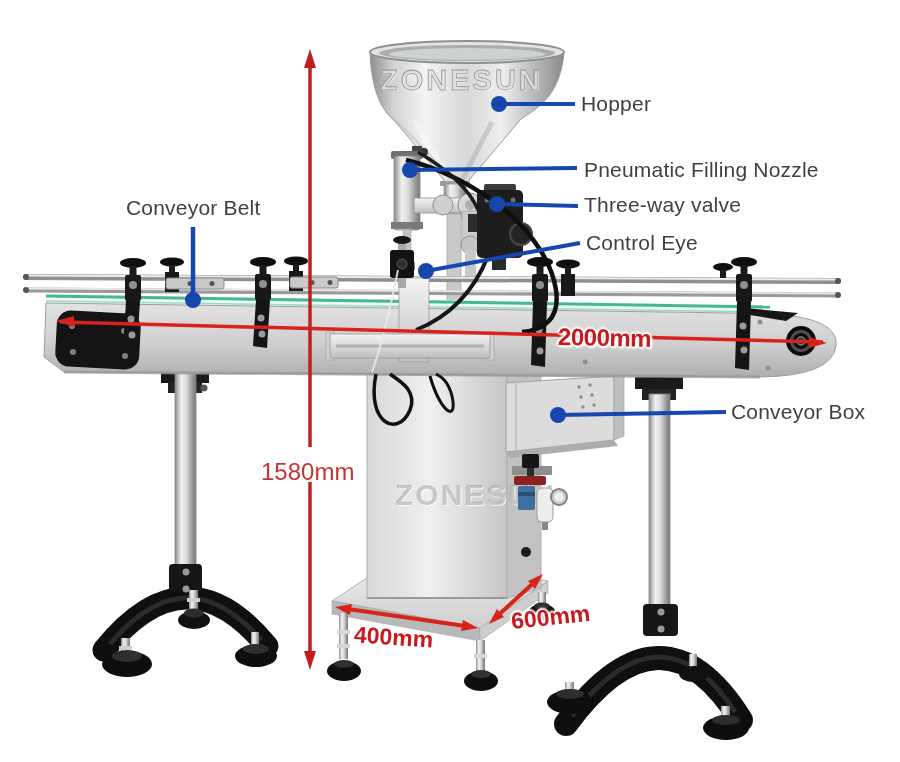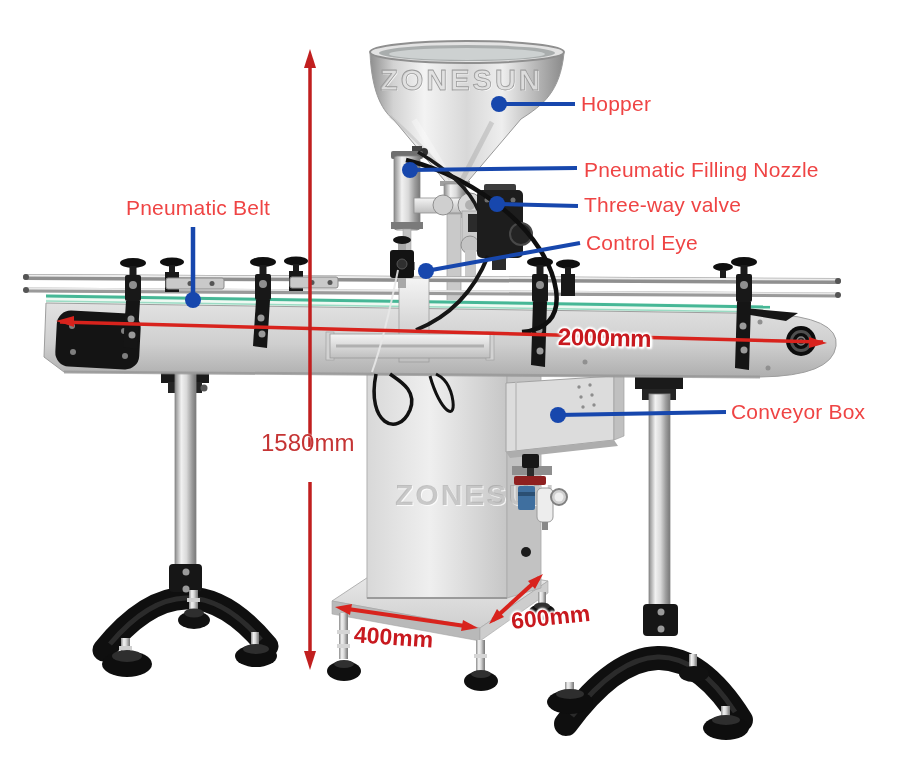--- a/index.html
+++ b/index.html
@@ -1,19 +1,19 @@
 <!DOCTYPE html>
 <html><head>
 <meta charset="utf-8">
 <style>
   html,body{margin:0;padding:0;background:#ffffff;}
   .stage{position:relative;width:900px;height:762px;background:#ffffff;overflow:hidden;
          font-family:"Liberation Sans",sans-serif;}
   .stage svg{position:absolute;left:0;top:0;}
-  .lbl{position:absolute;font-size:21px;line-height:1.1;color:#ef4444;white-space:nowrap;letter-spacing:.2px;}
+  .lbl{position:absolute;font-size:21px;line-height:1.1;color:#404040;white-space:nowrap;letter-spacing:.2px;}
   .dim{position:absolute;font-size:24px;font-weight:700;color:#c8191f;white-space:nowrap;
        text-shadow:-2px 0 2px #fff,2px 0 2px #fff,0 -2px 2px #fff,0 2px 2px #fff,
                    -1px -1px 1px #fff,1px 1px 1px #fff,2px 2px 2px #fff;}
   .dim.light{font-weight:400;color:#c53434;text-shadow:0 0 2px #fff,1px 1px 1px #fff;}
   .wm-text{font-family:"Liberation Sans",sans-serif;font-weight:700;}
 </style>
 </head>
 <body>
 
 <div class="stage">
@@ -337,21 +337,21 @@
     <circle cx="193" cy="300" r="8" stroke="none"></circle>
     <line x1="558" y1="415" x2="726" y2="412" stroke-width="4"></line>
     <circle cx="558" cy="415" r="8" stroke="none"></circle>
   </g>
 </svg>
 
 <div class="lbl" style="left:581px;top:92px">Hopper</div>
 <div class="lbl" style="left:584px;top:158px">Pneumatic Filling Nozzle</div>
 <div class="lbl" style="left:584px;top:193px">Three-way valve</div>
 <div class="lbl" style="left:586px;top:231px">Control Eye</div>
-<div class="lbl" style="left:126px;top:196px">Pneumatic Belt</div>
+<div class="lbl" style="left:126px;top:196px">Conveyor Belt</div>
 <div class="lbl" style="left:731px;top:400px">Conveyor Box</div>
 
 <div class="dim" style="left:558px;top:324px;transform:rotate(1.2deg);letter-spacing:-0.5px">2000mm</div>
-<div class="dim light" style="left:261px;top:429px">1580mm</div>
+<div class="dim light" style="left:261px;top:458px">1580mm</div>
 <div class="dim" style="left:354px;top:624px;font-size:23px;transform:rotate(4deg)">400mm</div>
 <div class="dim" style="left:511px;top:604px;font-size:23px;transform:rotate(-6deg)">600mm</div>
 
 </div>
 
 </body></html>

